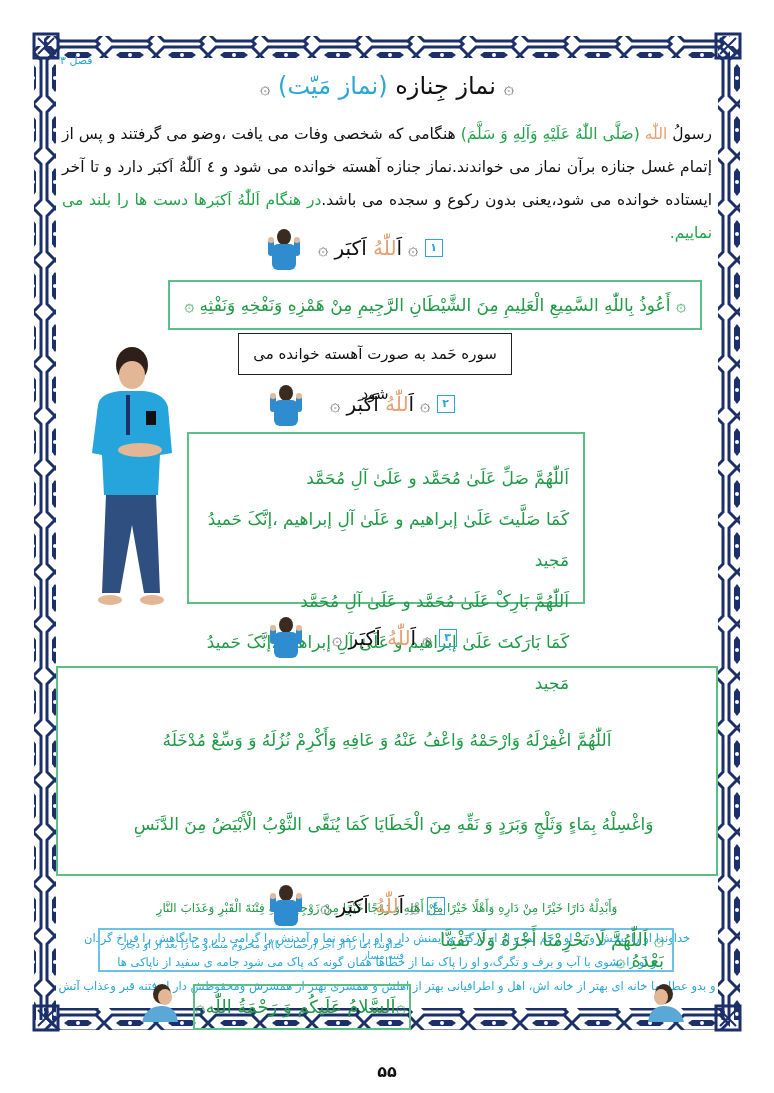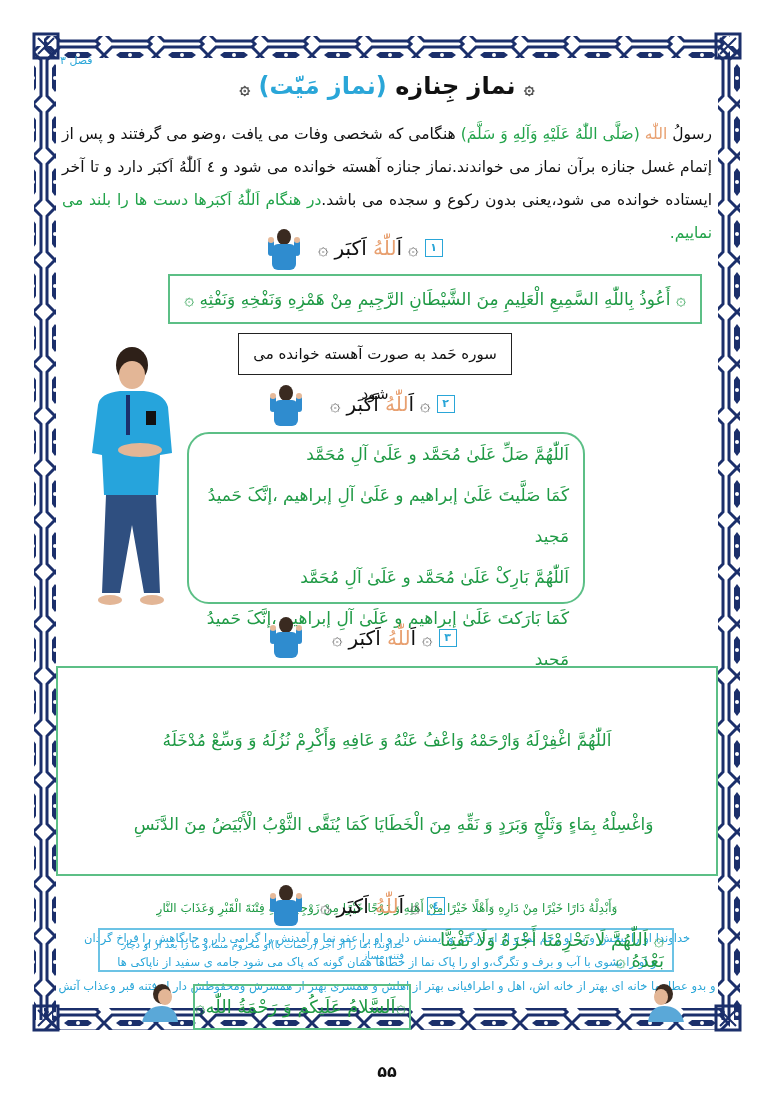--- a/index.html
+++ b/index.html
@@ -1,21 +1,21 @@
 <!DOCTYPE html>
 <html><head>
 <meta charset="utf-8">
 <style>
   html,body{margin:0;padding:0;background:#fff;}
   body{width:774px;height:1093px;position:relative;overflow:hidden;font-family:"DejaVu Sans",sans-serif;}
   .page{position:absolute;left:0;top:0;width:774px;height:1093px;}
   
   .frame-svg{position:absolute;left:0;top:0;width:774px;height:1093px;}
   .chapter{position:absolute;left:60px;top:54px;font-size:11px;color:#2aa6d8;direction:rtl;}
-  .title{position:absolute;left:0;right:0;top:72px;text-align:center;direction:rtl;font-size:24px;color:#111;font-weight:bold;}
+  .title{position:absolute;left:0;right:0;top:72px;text-align:center;direction:rtl;font-size:24px;color:#111;font-weight:normal;}
   .title .hl{color:#2aa6d8;}
   .orn{color:#555;font-size:18px;}
   .intro{position:absolute;left:62px;width:650px;top:118px;direction:rtl;text-align:justify;font-size:15.5px;line-height:33px;color:#111;}
   .intro .green{color:#22a34a;}
   .intro .orange{color:#e8a070;}
   .takbir{position:absolute;direction:rtl;font-size:20px;color:#111;display:flex;align-items:center;gap:6px;}
   .num{display:inline-block;width:16px;height:16px;border:1.5px solid #2aa6d8;color:#2aa6d8;font-size:11px;text-align:center;line-height:16px;font-weight:bold;}
   .allah{color:#e8a070;}
   .boy-small{position:absolute;width:40px;height:42px;}
   .box{position:absolute;border:2px solid #5cbf86;direction:rtl;color:#1f9a45;}
@@ -84,21 +84,21 @@
     <circle cx="7" cy="12" r="3" fill="#e6b999"></circle>
       <circle cx="33" cy="12" r="3" fill="#e6b999"></circle>
   </svg>
   <div class="takbir" style="left:318px;top:236px;">
     <span class="num">۱</span>
     <span class="orn">۞</span>
     <span><span>اَ</span><span class="allah">للّٰهُ</span><span> اَکبَر</span></span>
     <span class="orn">۞</span>
   </div>
 
-  <div class="box" style="left:168px;top:274px;width:530px;height:46px;line-height:46px;font-size:17px;text-align:center;">
+  <div class="box" style="left:168px;top:280px;width:530px;height:46px;line-height:46px;font-size:17px;text-align:center;">
     <span>۞ أَعُوذُ بِاللّٰهِ السَّمِیعِ الْعَلِیمِ مِنَ الشَّیْطَانِ الرَّجِیمِ مِنْ هَمْزِهِ وَنَفْخِهِ وَنَفْثِهِ ۞</span>
   </div>
 
   <div class="box black" style="left:238px;top:333px;width:272px;height:40px;line-height:40px;font-size:15px;text-align:center;">
     <span>سوره حَمد به صورت آهسته خوانده می شود</span>
   </div>
 
   <svg class="boy-large" viewBox="0 0 100 270">
     <ellipse cx="52" cy="20" rx="16" ry="18" fill="#2e2018"></ellipse>
     <ellipse cx="52" cy="30" rx="13" ry="14" fill="#e3b696"></ellipse>
@@ -119,21 +119,21 @@
     <circle cx="7" cy="12" r="3" fill="#e6b999"></circle>
       <circle cx="33" cy="12" r="3" fill="#e6b999"></circle>
   </svg>
   <div class="takbir" style="left:330px;top:392px;">
     <span class="num">۲</span>
     <span class="orn">۞</span>
     <span><span>اَ</span><span class="allah">للّٰهُ</span><span> اَکبَر</span></span>
     <span class="orn">۞</span>
   </div>
 
-  <div class="box" style="left:187px;top:432px;width:398px;height:172px;font-size:17px;padding:0 14px 0 0;box-sizing:border-box;line-height:41px;text-align:right;border-radius:22px;">
+  <div class="box" style="left:187px;top:432px;width:398px;height:172px;font-size:17px;padding:24px 14px 0 0;box-sizing:border-box;line-height:41px;text-align:right;">
     <div>اَللّٰهُمَّ صَلِّ عَلَیٰ مُحَمَّد و عَلَیٰ آلِ مُحَمَّد</div>
     <div>کَمَا صَلَّیتَ عَلَیٰ إبراهیم و عَلَیٰ آلِ إبراهیم ،إنَّکَ حَمیدُ مَجید</div>
     <div>اَللّٰهُمَّ بَارِکْ عَلَیٰ مُحَمَّد و عَلَیٰ آلِ مُحَمَّد</div>
     <div>کَمَا بَارَکتَ عَلَیٰ إبراهیم و عَلَیٰ آلِ إبراهیم ،إنَّکَ حَمیدُ مَجید</div>
   </div>
 
   <svg class="boy-small" style="left:266px;top:616px;" viewBox="0 0 40 42">
     <ellipse cx="20" cy="9" rx="7" ry="8" fill="#3a2a20"></ellipse>
     <rect x="8" y="16" width="24" height="26" rx="6" fill="#2f8ccf"></rect>
     <rect x="4" y="12" width="6" height="16" rx="3" fill="#2f8ccf"></rect>

